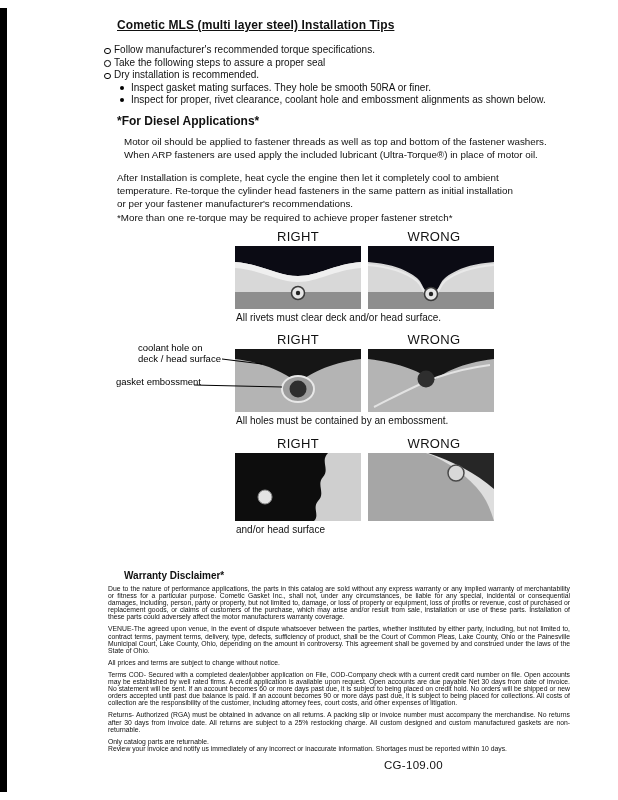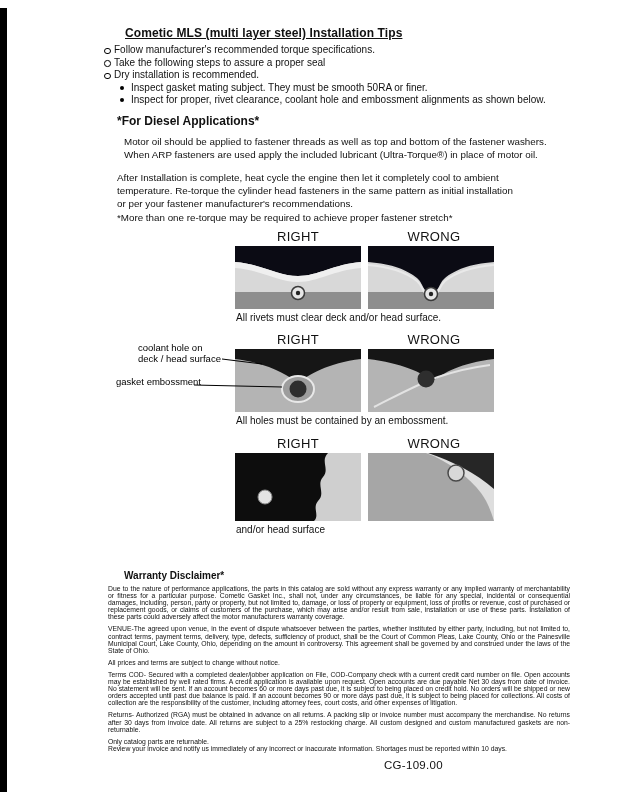--- a/index.html
+++ b/index.html
@@ -4,21 +4,21 @@
 <style>
   * { box-sizing: border-box; }
   html, body { margin: 0; padding: 0; background: #ffffff; }
   body { font-family: "Liberation Sans", "DejaVu Sans", sans-serif; color: #111; }
 
   .page { position: relative; width: 618px; height: 800px; background: #fff; overflow: hidden; }
 
   .edge-bar { position: absolute; left: 0; top: 8px; width: 7px; height: 784px; background: #000; }
 
   .title {
-    position: absolute; left: 117px; top: 18px; margin: 8px;
+    position: absolute; left: 117px; top: 18px; margin: 0;
     font-size: 12px; font-weight: bold; text-decoration: underline; letter-spacing: .1px;
   }
 
   .tips { position: absolute; left: 104px; top: 44px; width: 480px; }
   .b { position: relative; padding-left: 10px; font-size: 10px; line-height: 12.6px; }
   .b::before {
     content: ""; position: absolute; left: 0; top: 3.5px;
     width: 4.5px; height: 4.5px; border: 1px solid #000; border-radius: 50%;
   }
   .b.sb { padding-left: 27px; }
@@ -60,21 +60,21 @@
 <div class="page">
 
   <div class="edge-bar"></div>
 
   <h1 class="title">Cometic MLS (multi layer steel) Installation Tips</h1>
 
   <div class="tips">
     <div class="b">Follow manufacturer's recommended torque specifications.</div>
     <div class="b">Take the following steps to assure a proper seal</div>
     <div class="b">Dry installation is recommended.</div>
-    <div class="b sb">Inspect gasket mating subject.  They must be smooth 50RA or finer.</div>
+    <div class="b sb">Inspect gasket mating surfaces.  They hole be smooth 50RA or finer.</div>
     <div class="b sb">Inspect for proper, rivet clearance, coolant hole and embossment alignments as shown below.</div>
   </div>
 
   <h2 class="diesel-h">*For Diesel Applications*</h2>
   <p class="para p1">Motor oil should be applied to fastener threads as well as top and bottom of the fastener washers.
 When ARP fasteners are used apply the included lubricant (Ultra-Torque®) in place of motor oil.</p>
   <p class="para p2">After Installation is complete, heat cycle the engine then let it completely cool to ambient
 temperature. Re-torque the cylinder head fasteners in the same pattern as initial installation
 or per your fastener manufacturer's recommendations.</p>
   <p class="note">*More than one re-torque may be required to achieve proper fastener stretch*</p>

